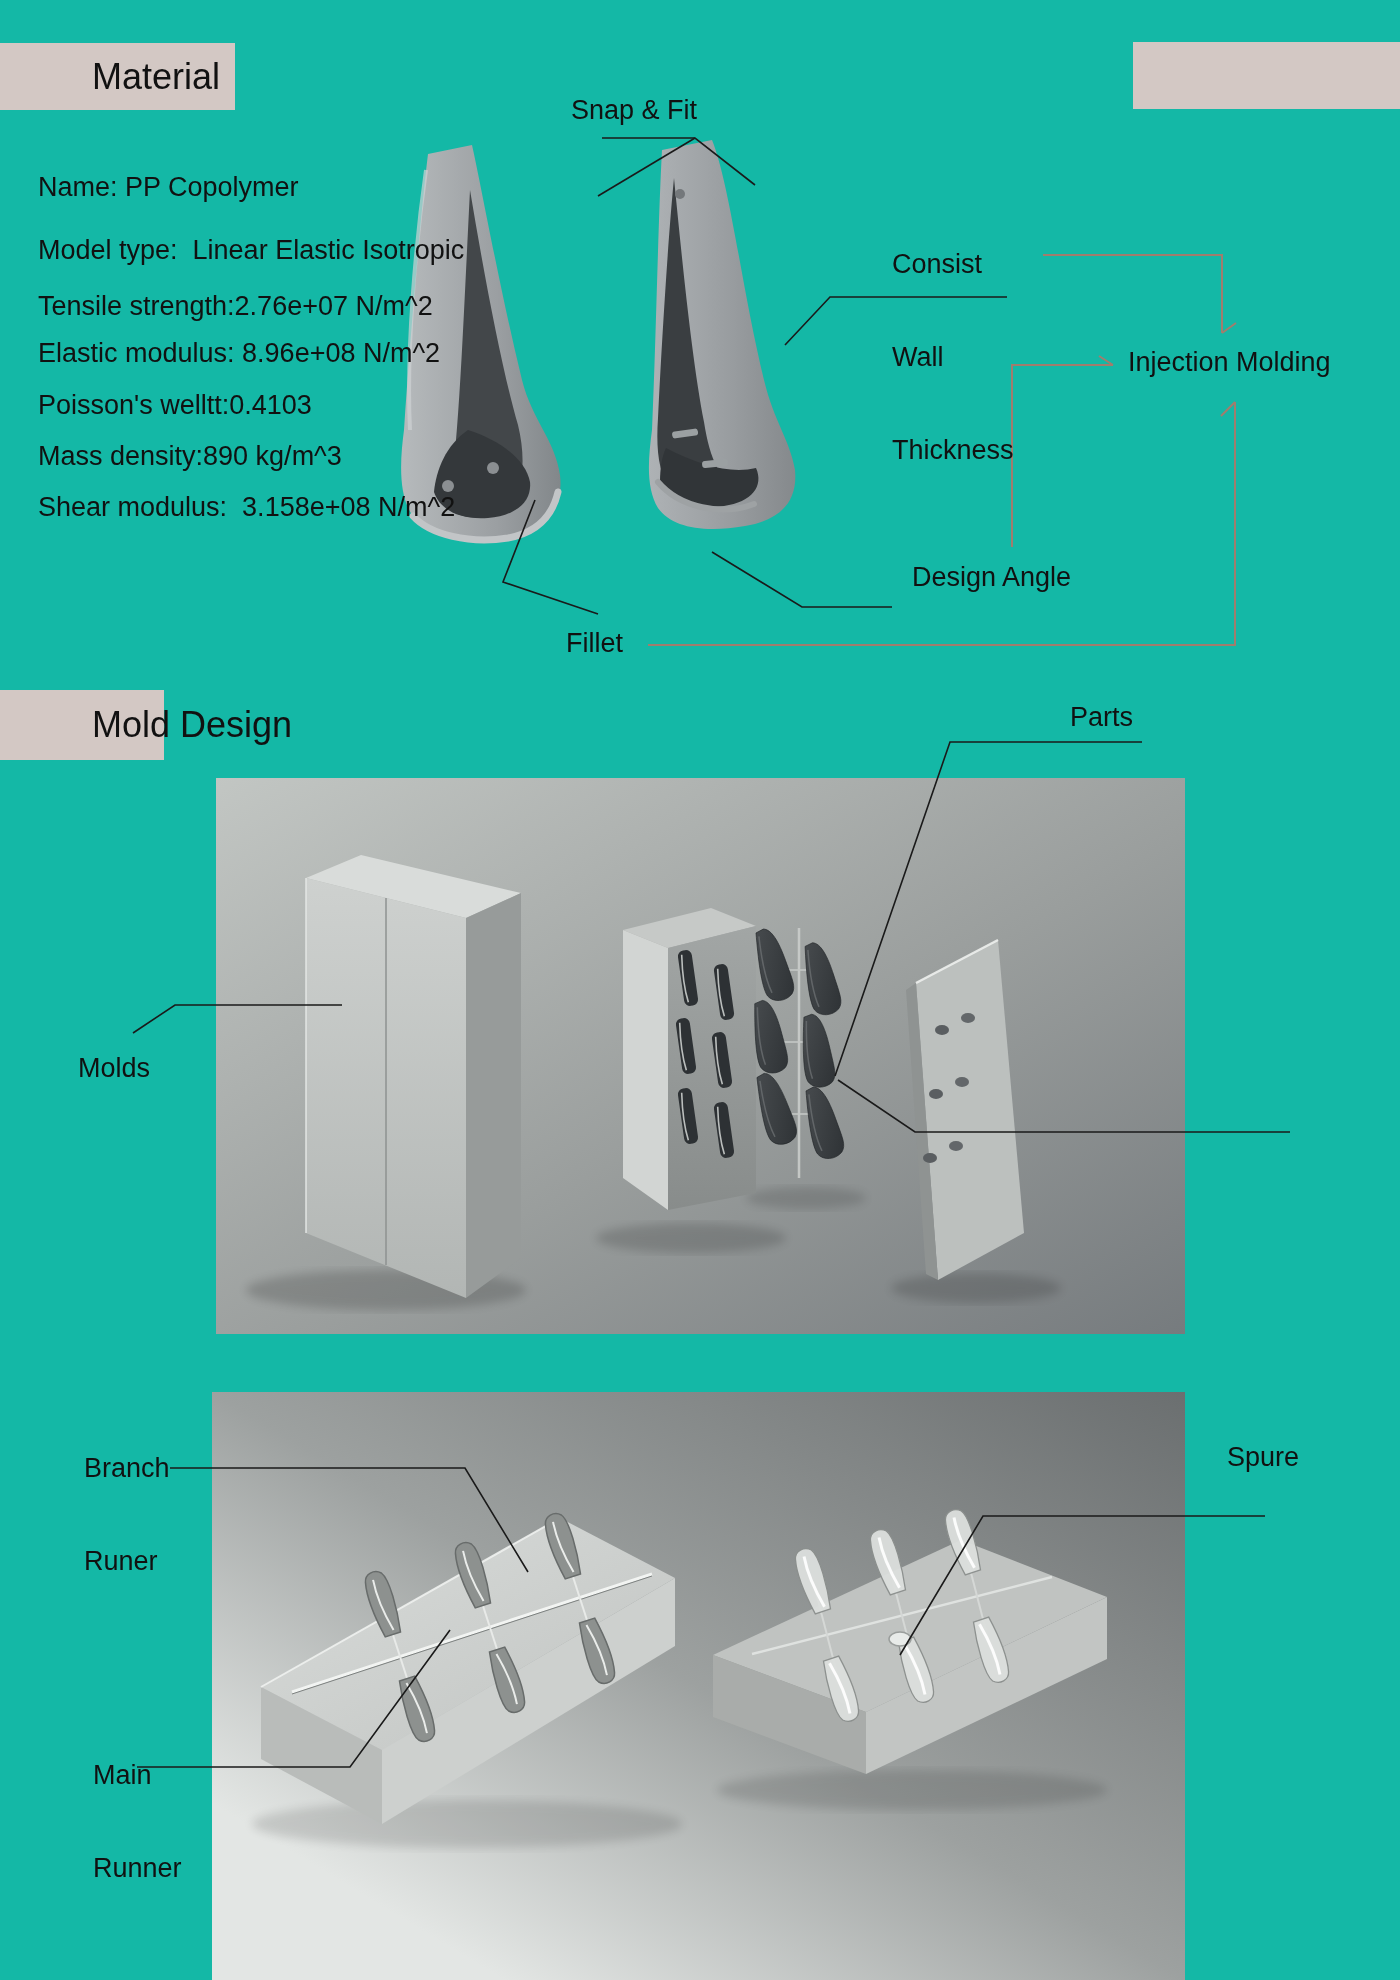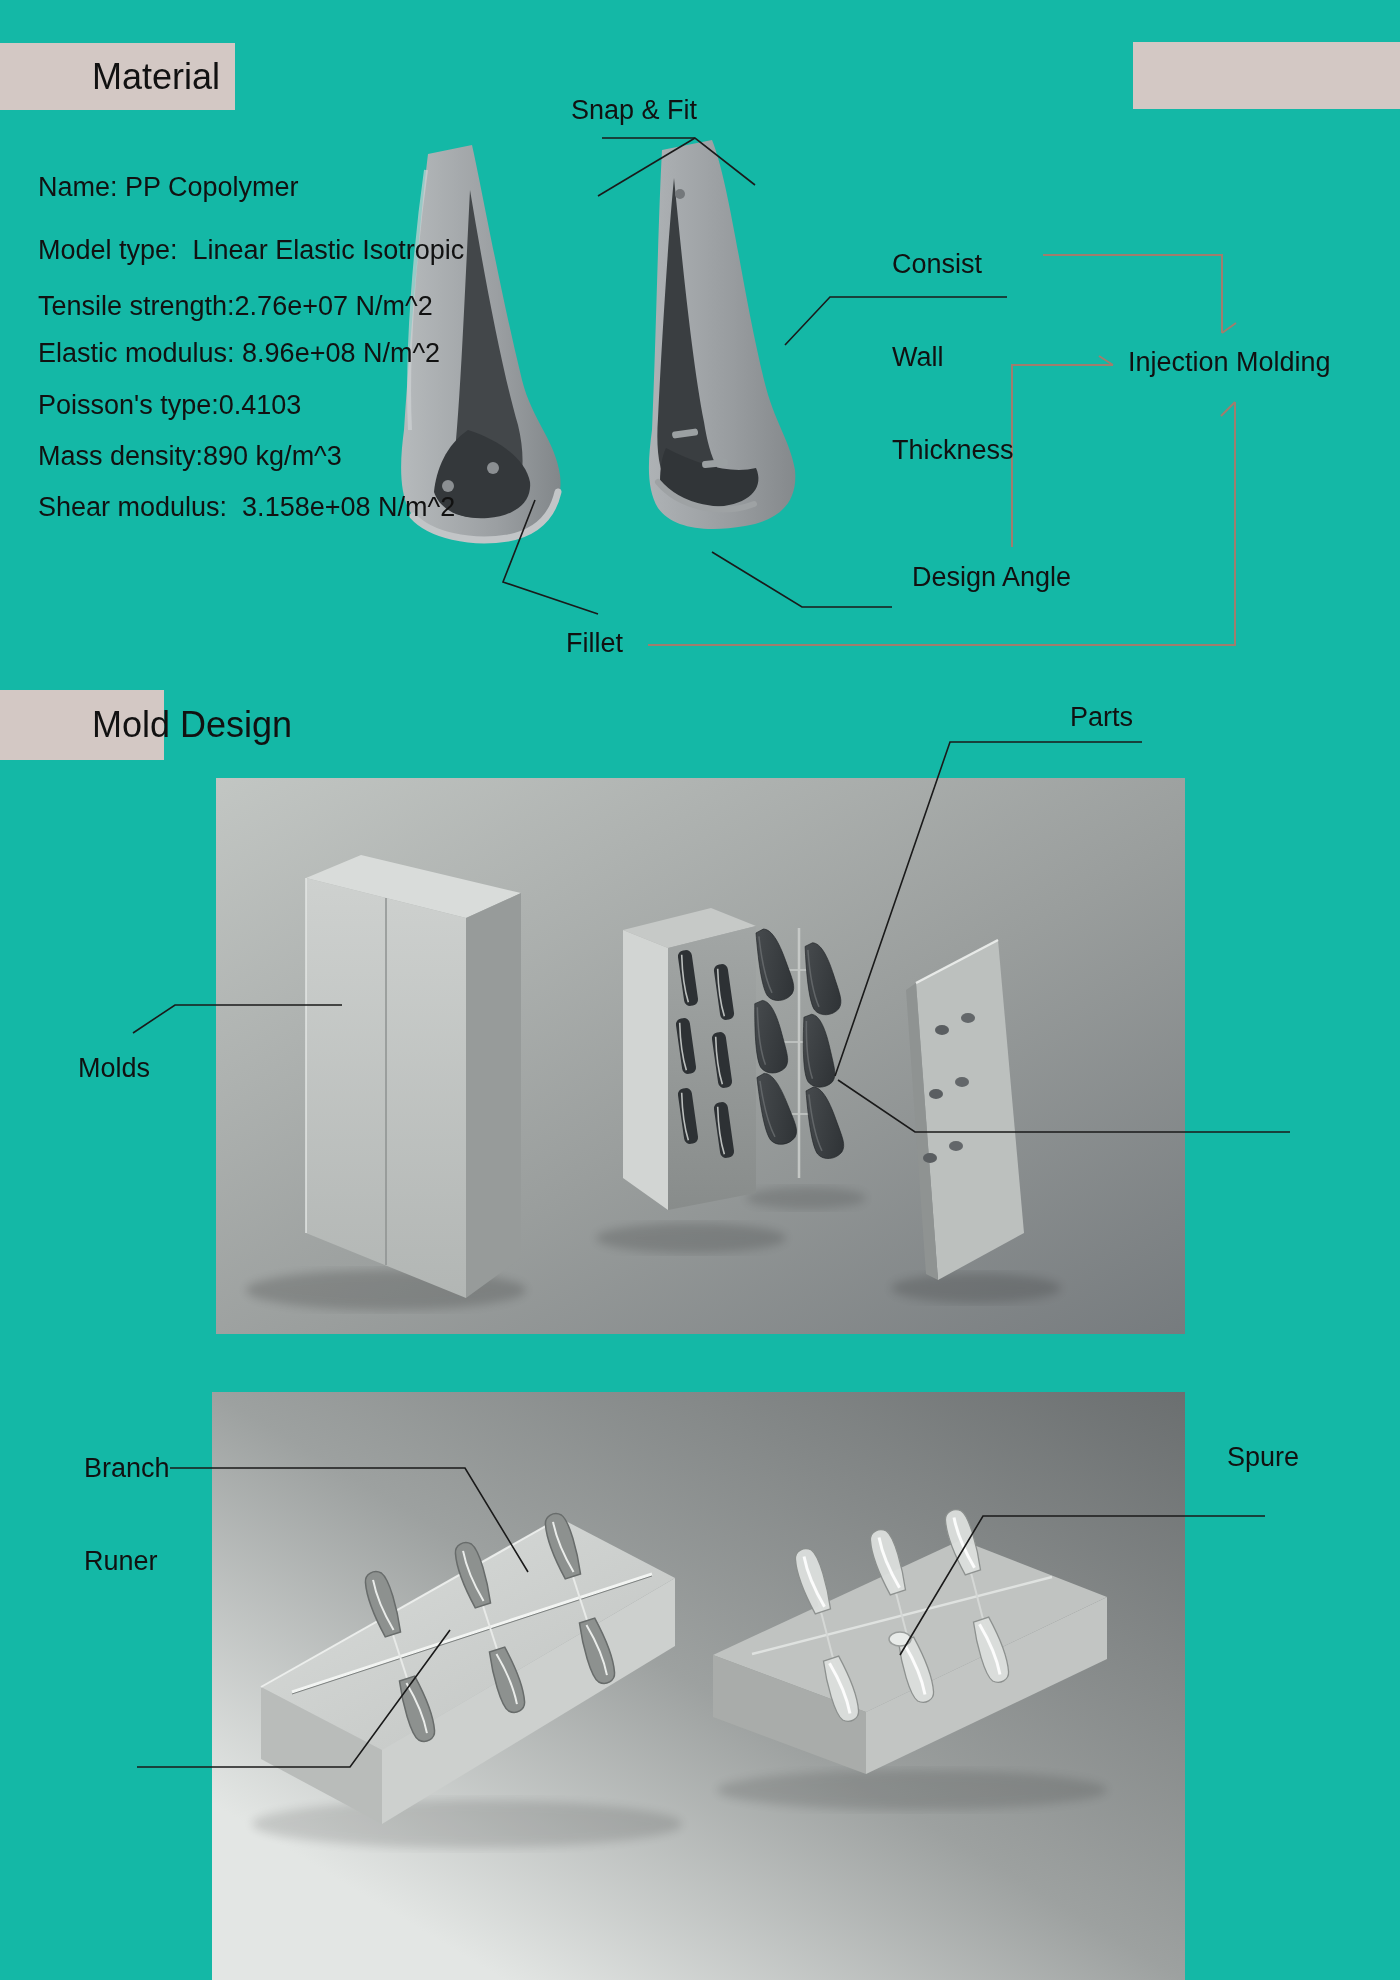--- a/index.html
+++ b/index.html
@@ -25,21 +25,21 @@
   <div class="hdr-box" style="left:1133px;top:42px;width:267px;height:67px;"></div>
 
   <div class="hdr-box" style="left:0;top:690px;width:164px;height:70px;"></div>
   <div class="hdr-text" style="left:92px;top:690px;height:70px;line-height:70px;">Mold Design</div>
 
   <div class="props">
     <div class="prop-row" style="top:171px;">Name: PP Copolymer</div>
     <div class="prop-row" style="top:234px;">Model type:  Linear Elastic Isotropic</div>
     <div class="prop-row" style="top:290px;">Tensile strength:2.76e+07 N/m^2</div>
     <div class="prop-row" style="top:337px;">Elastic modulus: 8.96e+08 N/m^2</div>
-    <div class="prop-row" style="top:389px;">Poisson's type:0.4103</div>
+    <div class="prop-row" style="top:389px;">Poisson's welltt:0.4103</div>
     <div class="prop-row" style="top:440px;">Mass density:890 kg/m^3</div>
     <div class="prop-row" style="top:491px;">Shear modulus:  3.158e+08 N/m^2</div>
   </div>
 
   <svg class="layer" style="left:350px;top:130px;" width="520" height="440" viewBox="0 0 520 440">
     <defs>
       <linearGradient id="gPartL" x1="0" y1="0" x2="1" y2="0">
         <stop offset="0" stop-color="#b6babc"></stop>
           <stop offset="0.6" stop-color="#9b9fa2"></stop>
           <stop offset="1" stop-color="#82878a"></stop>
@@ -254,14 +254,18 @@
   <div class="lbl" style="left:912px;top:562px;">Design Angle</div>
   <div class="lbl" style="left:566px;top:628px;">Fillet</div>
 
   <div class="lbl" style="left:1070px;top:702px;">Parts</div>
   <div class="lbl" style="left:78px;top:1053px;">Molds</div>
   <div class="lbl" style="left:84px;top:1391px;">
     <span>Branch</span>
     <span>Runer</span>
   </div>
   <div class="lbl" style="left:1227px;top:1442px;">Spure</div>
+  <div class="lbl" style="left:93px;top:1698px;">
+    <span>Main</span>
+    <span>Runner</span>
+  </div>
 
 </div>
 
 </body></html>

